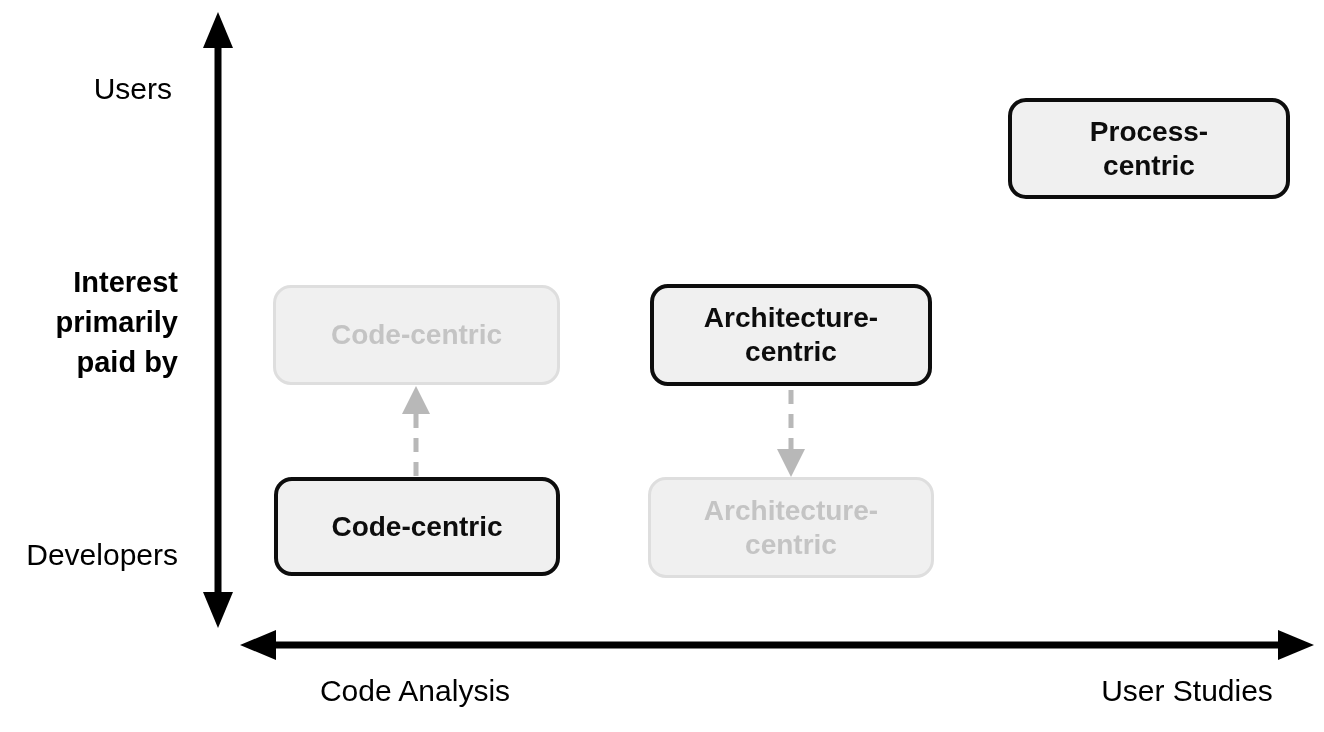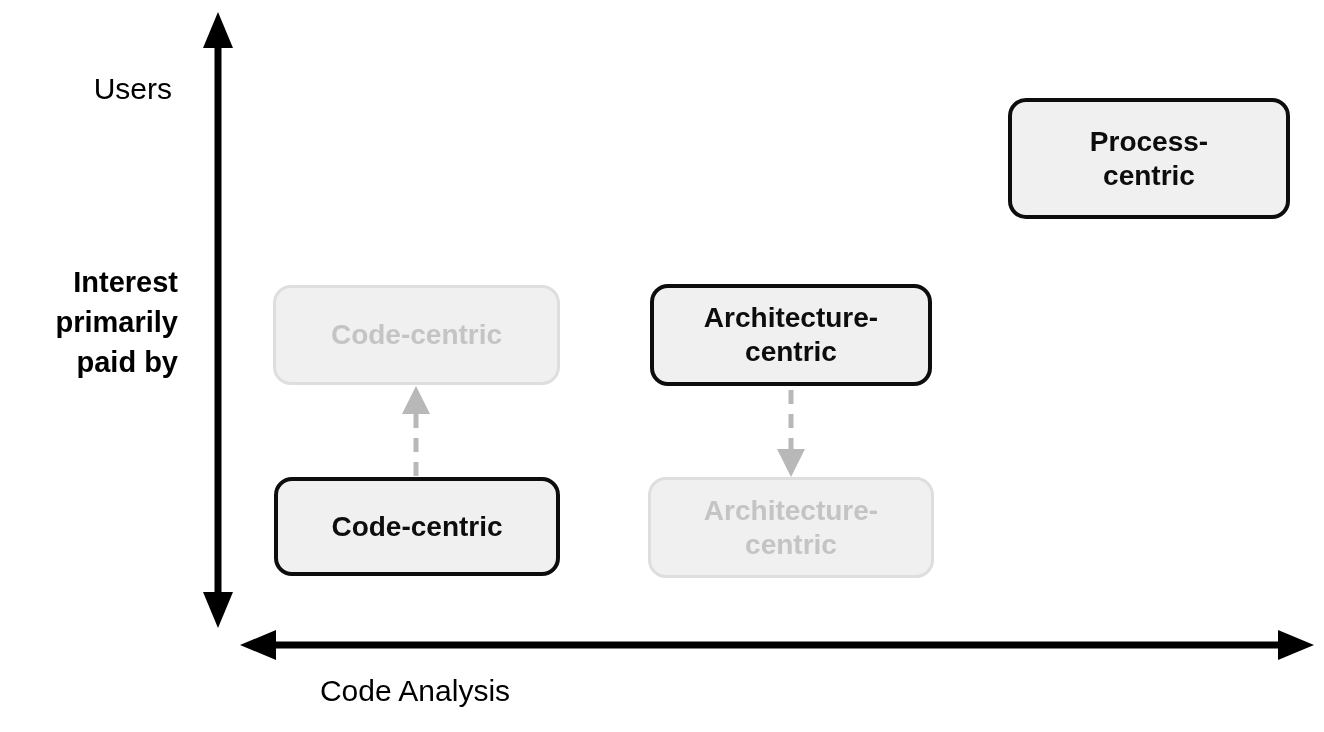--- a/index.html
+++ b/index.html
@@ -87,29 +87,31 @@
     <g>
       <line x1="791" y1="390" x2="791" y2="450" stroke="var(--dashed-arrow)" stroke-width="5" stroke-dasharray="14 10"></line>
       <polygon points="791,477 777,449 805,449" fill="var(--dashed-arrow)"></polygon>
     </g>
   </svg>
 
   <div class="axis-label" style="right: 1152px; top: 72px;">Users</div>
   <div class="axis-label right-aligned bold y-title" style="right: 1146px; top: 262px;">Interest
 primarily
 paid by</div>
+  <div class="axis-label" style="right: 1146px; top: 538px;">Developers</div>
 
   <div class="box faded" style="left: 273px; top: 285px; width: 287px; height: 100px;">Code-centric</div>
 
   <div class="box active" style="left: 650px; top: 284px; width: 282px; height: 102px;">Architecture-
 centric</div>
 
-  <div class="box active" style="left: 1008px; top: 98px; width: 282px; height: 121px;">Process-
+  <div class="box active" style="left: 1008px; top: 98px; width: 282px; height: 101px;">Process-
 centric</div>
 
   <div class="box active" style="left: 274px; top: 477px; width: 286px; height: 99px;">Code-centric</div>
 
   <div class="box faded" style="left: 648px; top: 477px; width: 286px; height: 101px;">Architecture-
 centric</div>
 
   <div class="axis-label x-label" style="left: 376px; top: 674px; margin-left: 39px;">Code Analysis</div>
+  <div class="axis-label x-label" style="left: 1187px; top: 674px;">User Studies</div>
 
 </div>
 
 </body></html>

